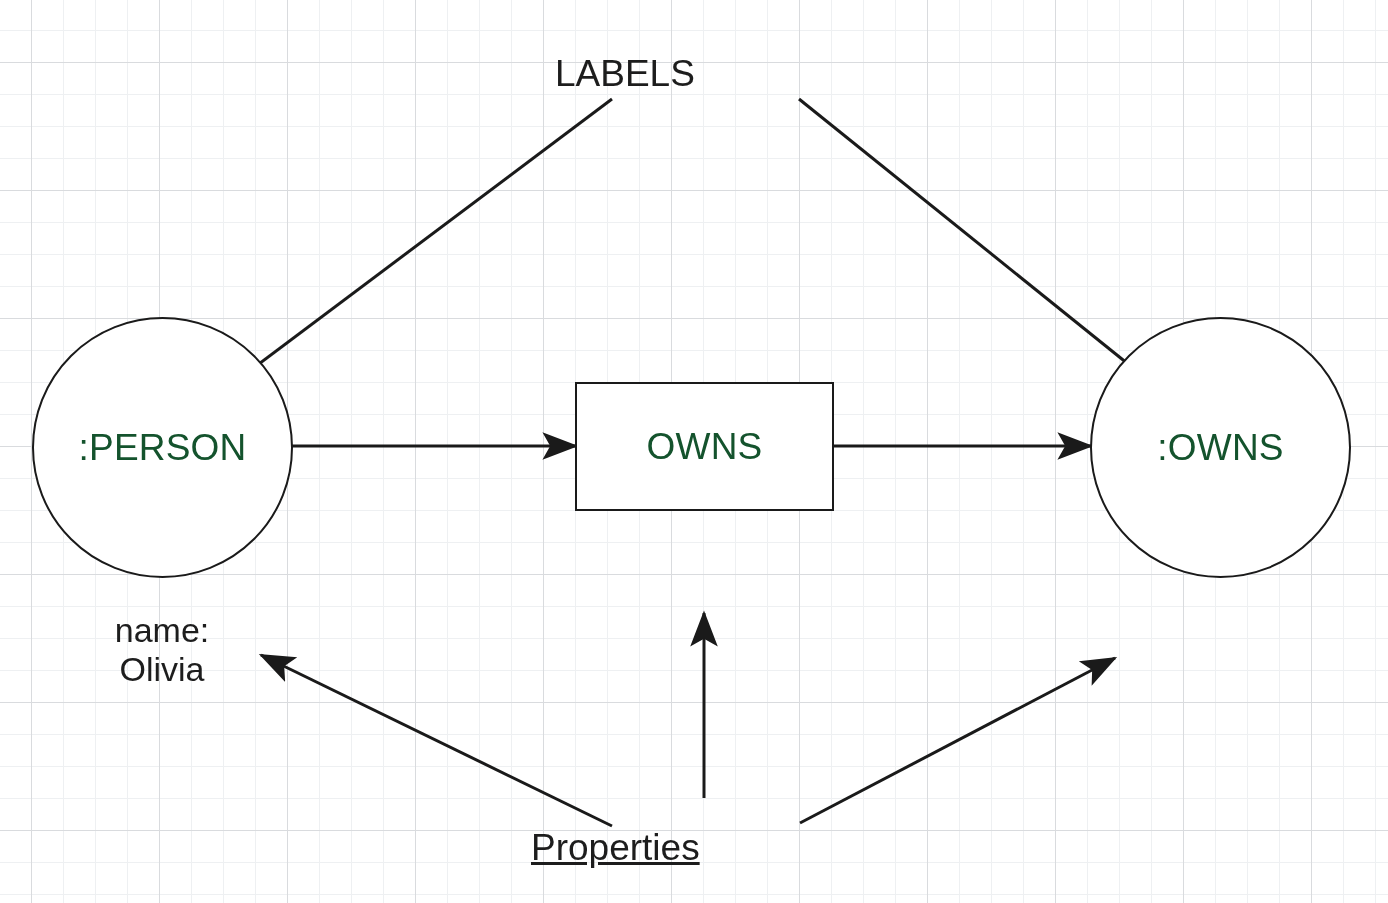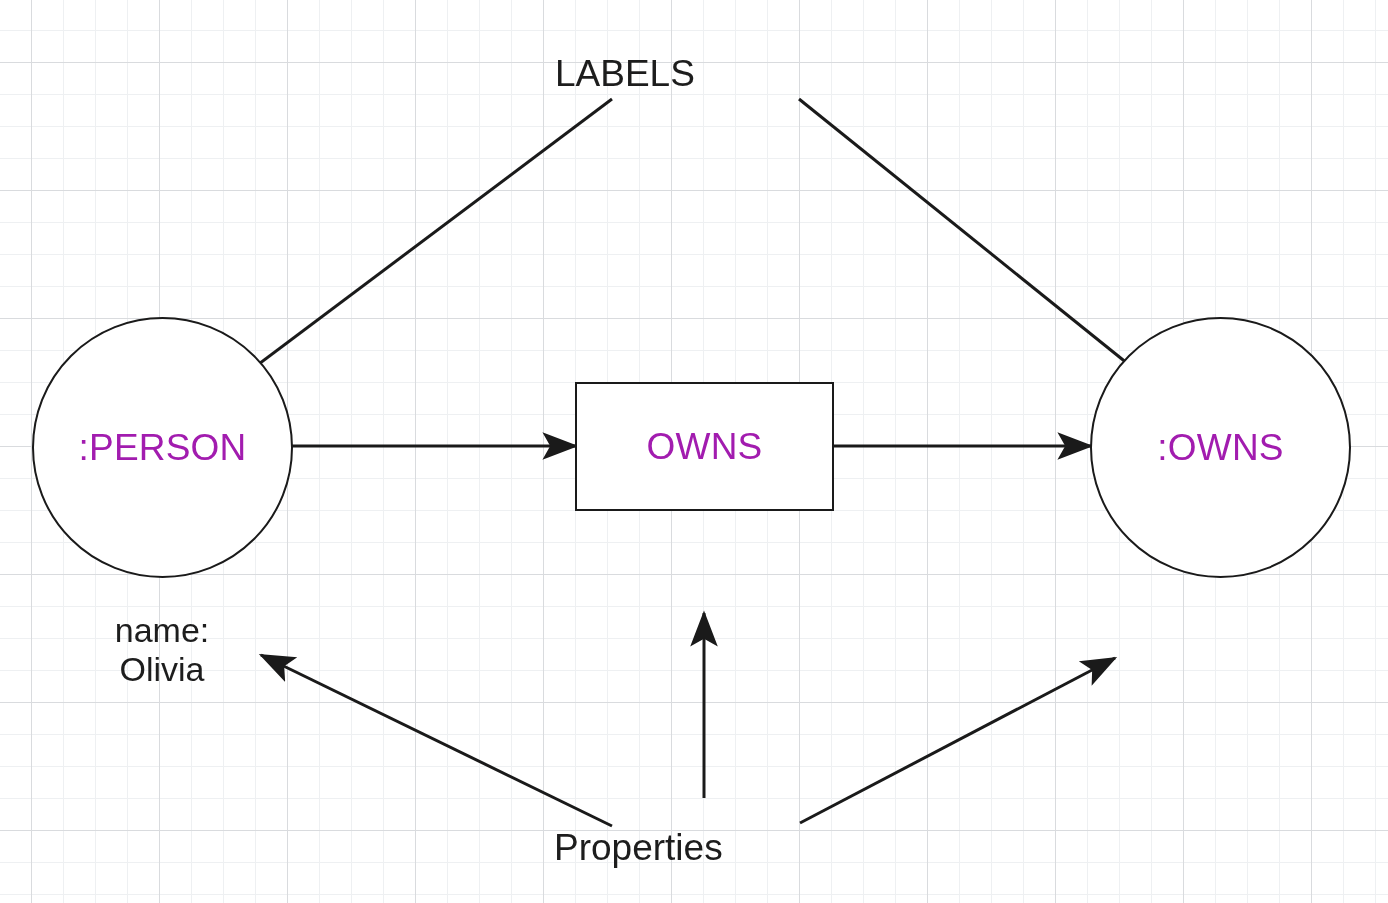--- a/index.html
+++ b/index.html
@@ -54,21 +54,21 @@
     position: absolute;
     border: 2.5px solid #1a1a1a;
     background: #ffffff;
     box-sizing: border-box;
     display: flex;
     align-items: center;
     justify-content: center;
   }
   .node-label {
     font-size: 37px;
-    color: #a21caf;
+    color: #14532d;
     letter-spacing: 0.2px;
     white-space: nowrap;
   }
   .free-text {
     position: absolute;
     font-size: 37px;
     color: #1d1d1d;
     text-align: center;
     line-height: 1.16;
     white-space: pre-line;
@@ -125,17 +125,17 @@
 
   <div class="node-circle" style="left:1090px; top:317px; width:261px; height:261px;">
     <span class="node-label">:OWNS</span>
   </div>
 
   <div class="free-text small" style="left:42px; top:611px; width:240px;">name:
 Olivia</div>
 
 
 
-  <div class="annot-text" style="left:554px; top:827px; width:300px;">
+  <div class="annot-text" style="left:531px; top:827px; width:300px;text-decoration:underline;">
     <span>Properties</span>
   </div>
 
 </div>
 
 </body></html>

